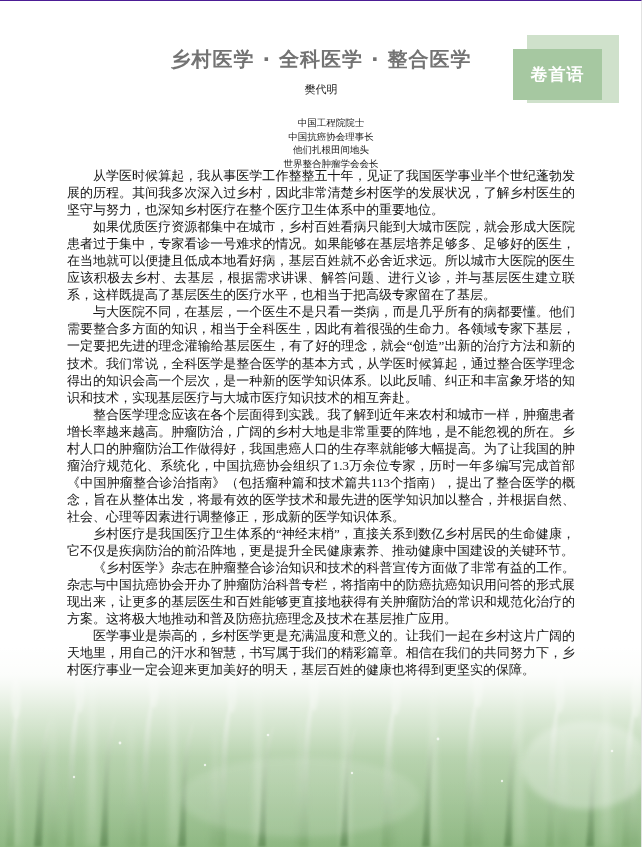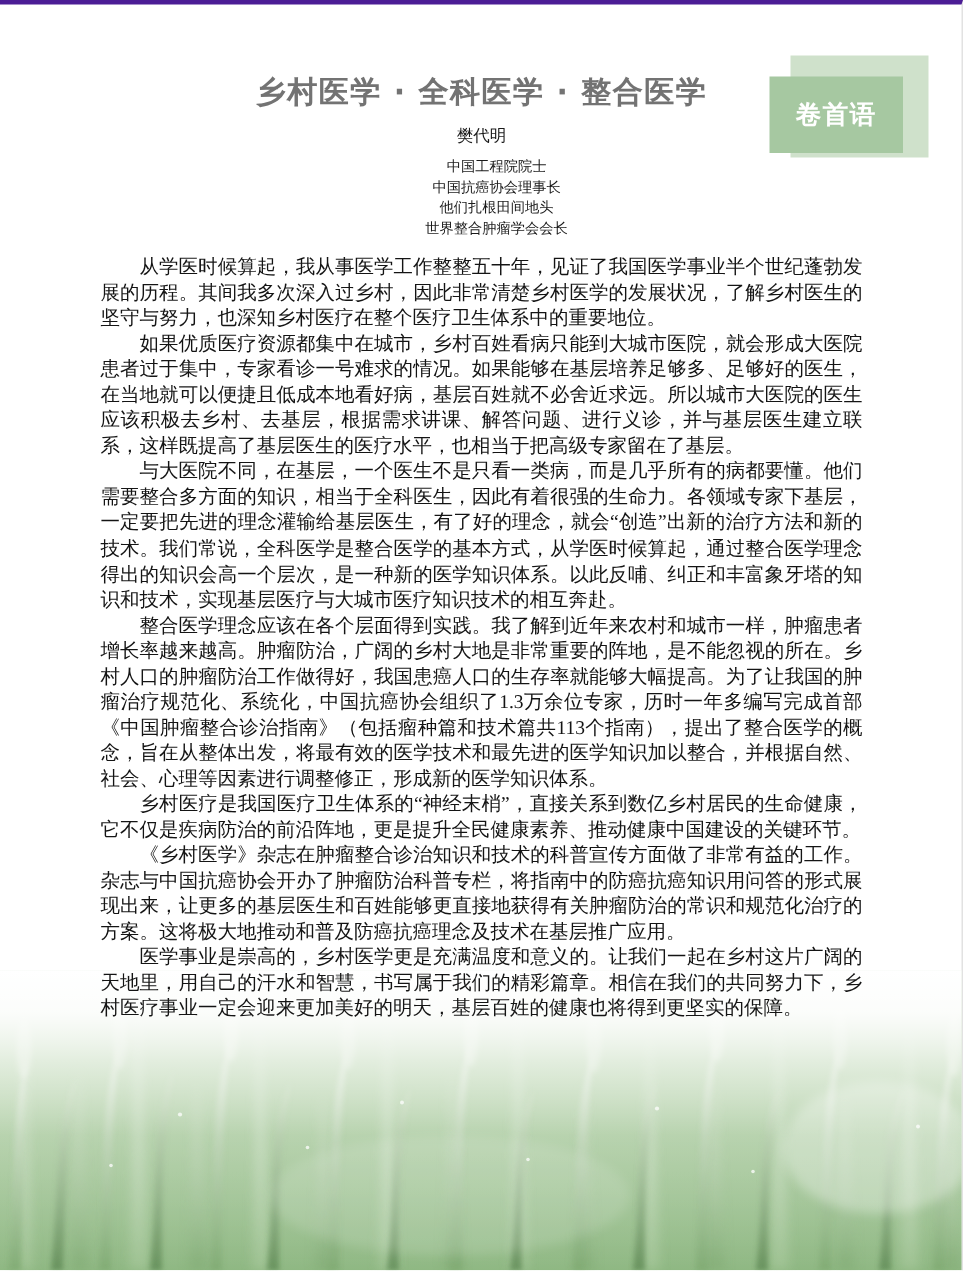--- a/index.html
+++ b/index.html
@@ -11,21 +11,21 @@
     font-family: "Liberation Serif", "DejaVu Serif", serif;
   }
 
   .page {
     position: relative;
     width: 642px;
     height: 847px;
     background: #ffffff;
     overflow: hidden;
     box-sizing: border-box;
-    border-top: 3px solid #4c1d95;
+    border-top: 1px solid #4c1d95;
     border-right: 1px solid #e2e2e2;
   }
 
   
   .badge-wrap {
     position: absolute;
     left: 505px;
     top: 28px;
     width: 120px;
     height: 80px;
@@ -79,21 +79,21 @@
     font-family: "DejaVu Sans", "Liberation Sans", sans-serif;
     margin: 0;
   }
   .author {
     margin-top: 10px;
     font-size: 11px;
     color: #1a1a1a;
     line-height: 1.4;
   }
   .affiliations {
-    margin-top: 7px;
+    margin-top: 20px;
     font-size: 9.5px;
     color: #1a1a1a;
     line-height: 1.42;
     padding-left: 20px;
   }
   .affiliations div {
     white-space: nowrap;
   }
 
   

